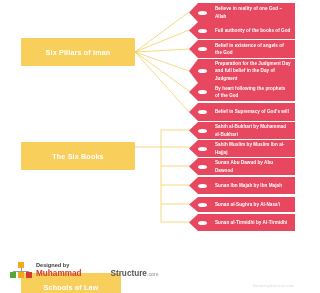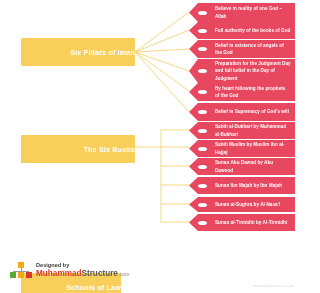--- a/index.html
+++ b/index.html
@@ -12,21 +12,21 @@
   }
   #canvas{position:absolute;left:0;top:0;width:300px;height:293px;}
 
   svg.connectors{position:absolute;left:0;top:0;width:300px;height:293px;pointer-events:none;}
 
   
   .parent{
     position:absolute;
     background:#f9cf5c;
     color:#ffffff;
-    display:flex;align-items:center;justify-content:flex-end;
+    display:flex;align-items:center;justify-content:center;
     text-align:center;
     font-size:7.2px;
     font-weight:bold;
     letter-spacing:.15px;
     border-radius:1px;
   }
 
   
   .node{
     position:absolute;
@@ -68,21 +68,21 @@
   .logo .l3{left:16px;top:10px;background:#d33b2c;}
   .logo .stem{position:absolute;left:10.5px;top:6px;width:1px;height:4px;background:#9a9a9a;}
   .logo .bar{position:absolute;left:3px;top:8.5px;width:16px;height:1px;background:#9a9a9a;}
   .logo .t1{position:absolute;left:3px;top:8.5px;width:1px;height:2px;background:#9a9a9a;}
   .logo .t3{position:absolute;left:18px;top:8.5px;width:1px;height:2px;background:#9a9a9a;}
 
   .brandcol{display:flex;flex-direction:column;justify-content:center;line-height:1;}
   .designed{font-size:5.6px;color:#3c3c3c;font-weight:bold;margin-bottom:1.5px;}
   .brandline{font-size:8.2px;font-weight:bold;color:#555555;white-space:nowrap;}
   .brandline .h{color:#d33b2c;}
-  .brandline .s{color:#555555;}
+  .brandline .s{color:#555555;padding-left:29px;}
   .brandline .tld{font-size:5.4px;color:#8a8a8a;font-weight:normal;}
 
   .watermark{
     position:absolute;right:6px;bottom:5px;
     font-size:3.6px;color:#d4d4d4;letter-spacing:.2px;
   }
 </style>
 </head>
 <body>
 
@@ -106,21 +106,21 @@
       <path d="M161,185 L189,185"></path>
       <path d="M161,204 L189,204"></path>
       <path d="M161,222 L189,222"></path>
     </g>
   </svg>
 
   <div class="parent" style="left:21px;top:38px;width:114px;height:28px;">
     <span>Six Pillars of Iman</span>
   </div>
 
-  <div class="parent" style="left:21px;top:135px;width:114px;height:28px;">
+  <div class="parent" style="left:21px;top:142px;width:114px;height:28px;">
     <span>The Six Books</span>
   </div>
 
   <div class="parent" style="left:21px;top:236px;width:100px;height:28px;margin-top:37px;">
     <span>Schools of Law</span>
   </div>
 
   <div class="node" style="left:189px;top:3px;width:106px;height:19px;">
     <span class="bullet"></span>
     <span class="txt">Believe in reality of one God – Allah</span>

